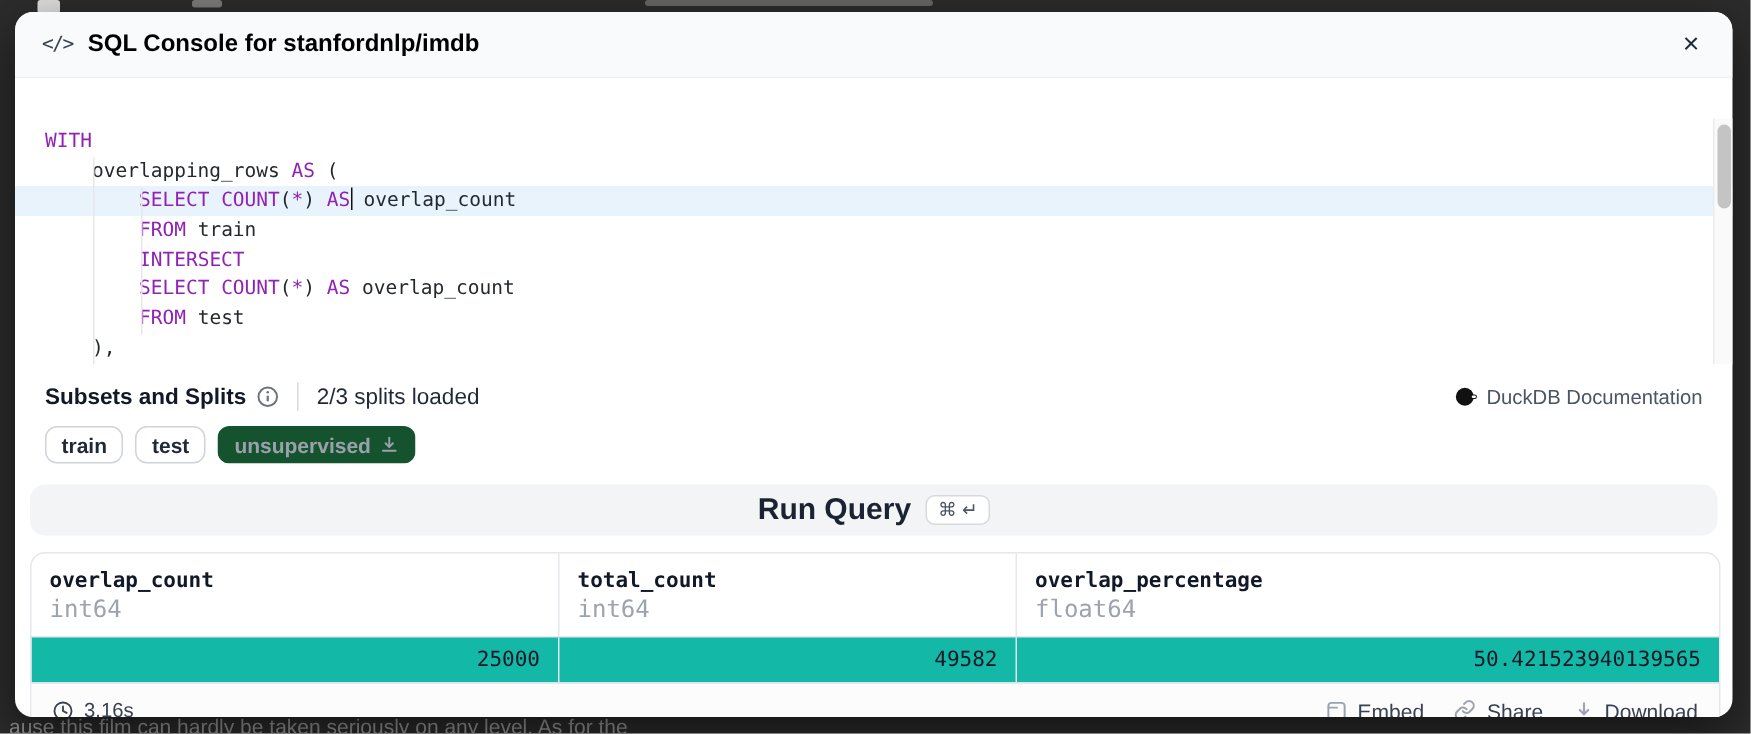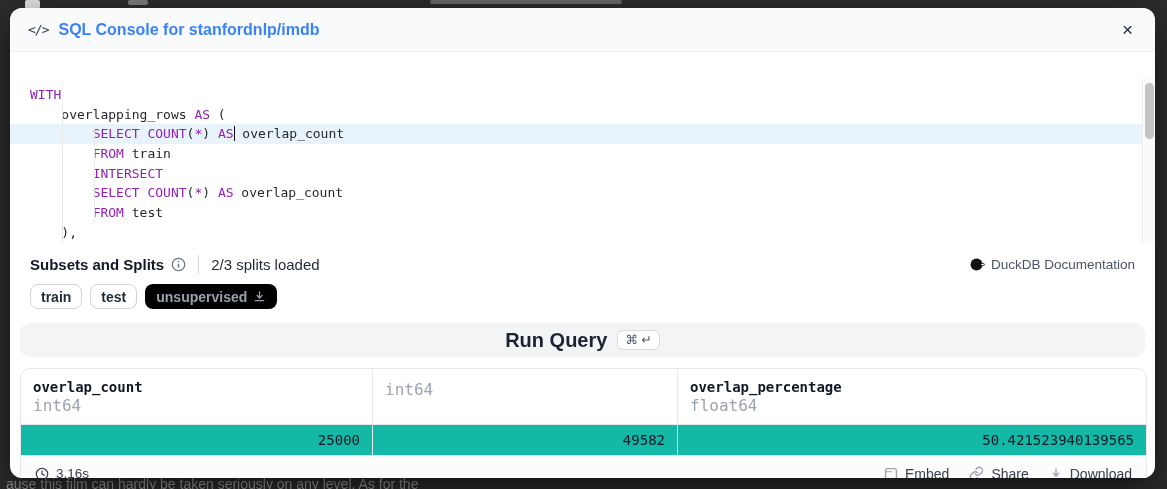--- a/index.html
+++ b/index.html
@@ -29,21 +29,21 @@
   }
   .modal-header {
     height:44px; background:#f9fafb; border-bottom:1px solid #efefef;
     display:flex; align-items:center; padding:0 18px;
     border-radius:12px 12px 0 0;
   }
   .code-glyph {
     font-family:"DejaVu Sans Mono", monospace; font-size:13px; color:#374151;
     margin-right:10px; letter-spacing:-1px;
   }
-  .modal-title { font-size:16px; font-weight:bold; color:#3b82f6; }
+  .modal-title { font-size:16px; font-weight:bold; color:#000000; }
   .close-btn {
     margin-left:auto; background:none; border:none; cursor:pointer;
     font-size:19px; line-height:1; color:#1f2937; padding:2px 4px;
   }
 
   
   .editor {
     position:relative; height:164px; background:#fff;
     font-family:"DejaVu Sans Mono", monospace; font-size:13px;
     color:#24292e; padding-top:6px; overflow:hidden;margin-top:27px;
@@ -83,21 +83,21 @@
   }
 
   
   .splits-row { display:flex; align-items:center; gap:8px; padding:9px 20px 0 20px; }
   .split-pill {
     display:flex; align-items:center; gap:6px; height:25px; padding:0 10px;
     border-radius:8px; border:1px solid #cfd4da; background:#fff;
     font-family:inherit; font-size:14px; font-weight:bold; color:#1f2937; cursor:pointer;
   }
   .split-pill.not_loaded {
-    border-color:transparent; background:#000000; color:#9aa1ab;text-align:center;
+    border-color:transparent; background:#14532d; color:#9aa1ab;text-align:center;
   }
   .split-pill.not_loaded svg { color:#9aa1ab; }
 
   
   .run-bar {
     margin:14px 10px 0 10px; height:34px; border-radius:10px; background:#f3f4f6;
     display:flex; align-items:center; justify-content:center; gap:10px;
     border:none; width:calc(100% - 20px); cursor:pointer; font-family:inherit;
   }
   .run-label { font-size:20px; font-weight:bold; color:#1b2332; }
@@ -217,20 +217,21 @@
     <span class="run-kbd">⌘ ↵</span>
   </button>
 
   <div class="results">
     <div class="res-head">
         <div class="res-cell h-cell w0">
           <div class="col-name">overlap_count</div>
           <div class="col-type">int64</div>
         </div>
         <div class="res-cell h-cell w1">
+          <div class="col-name">total_count</div>
           <div class="col-type">int64</div>
         </div>
         <div class="res-cell h-cell w2">
           <div class="col-name">overlap_percentage</div>
           <div class="col-type">float64</div>
         </div>
       </div>
     <div class="res-vals">
         <div class="res-cell v-cell w0">25000</div>
         <div class="res-cell v-cell w1">49582</div>

